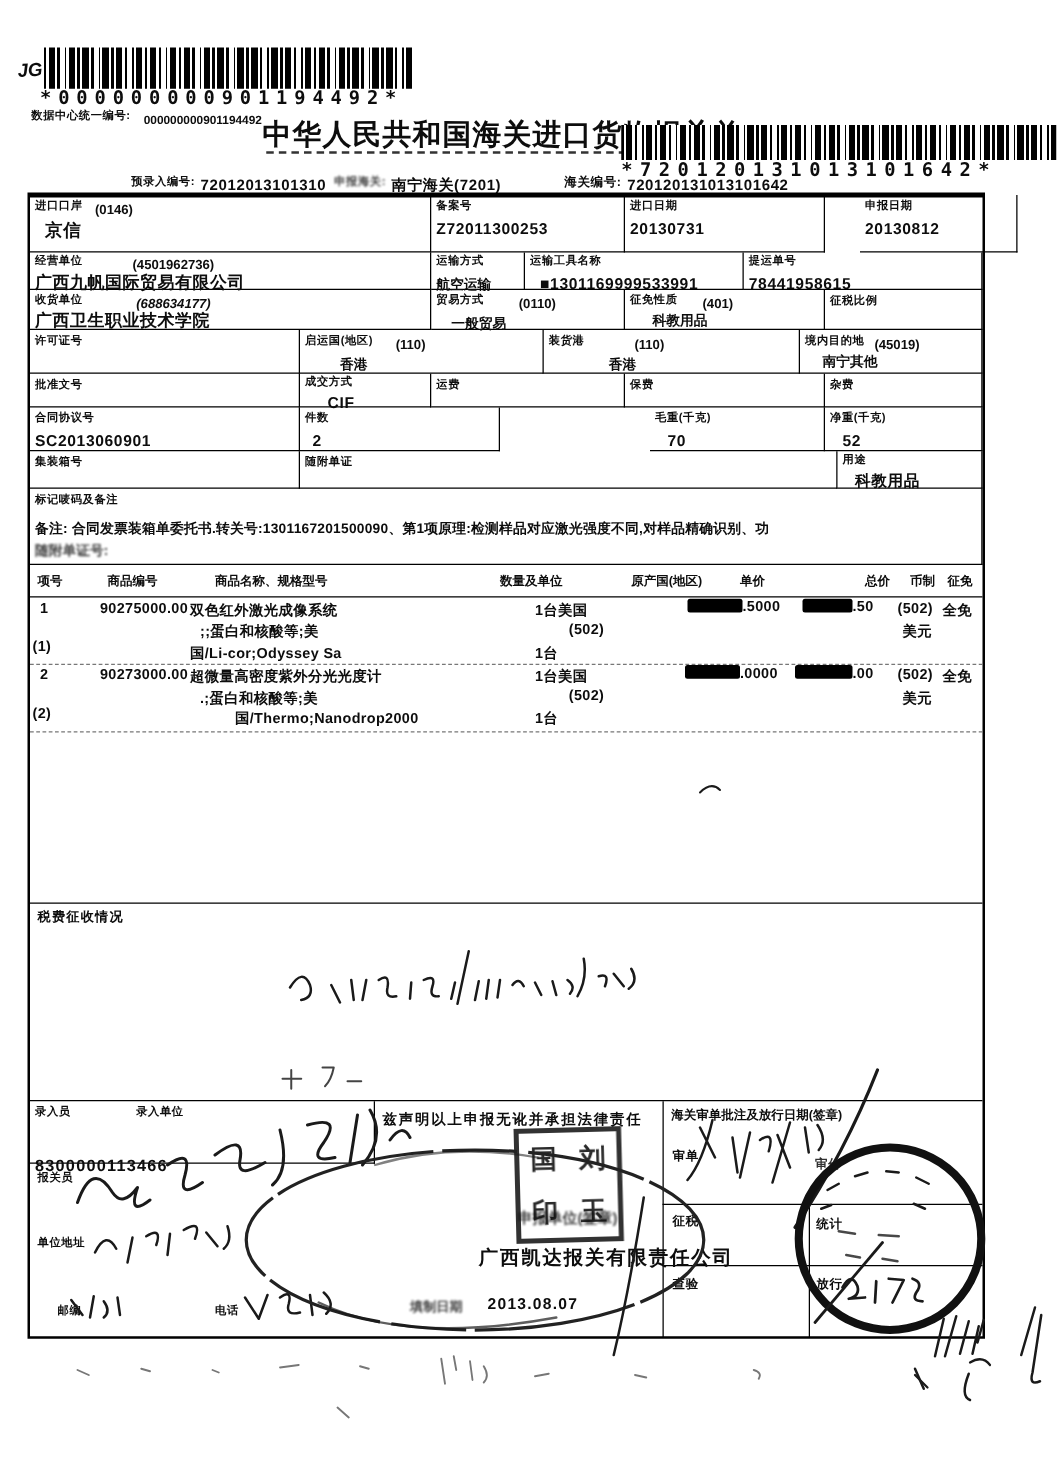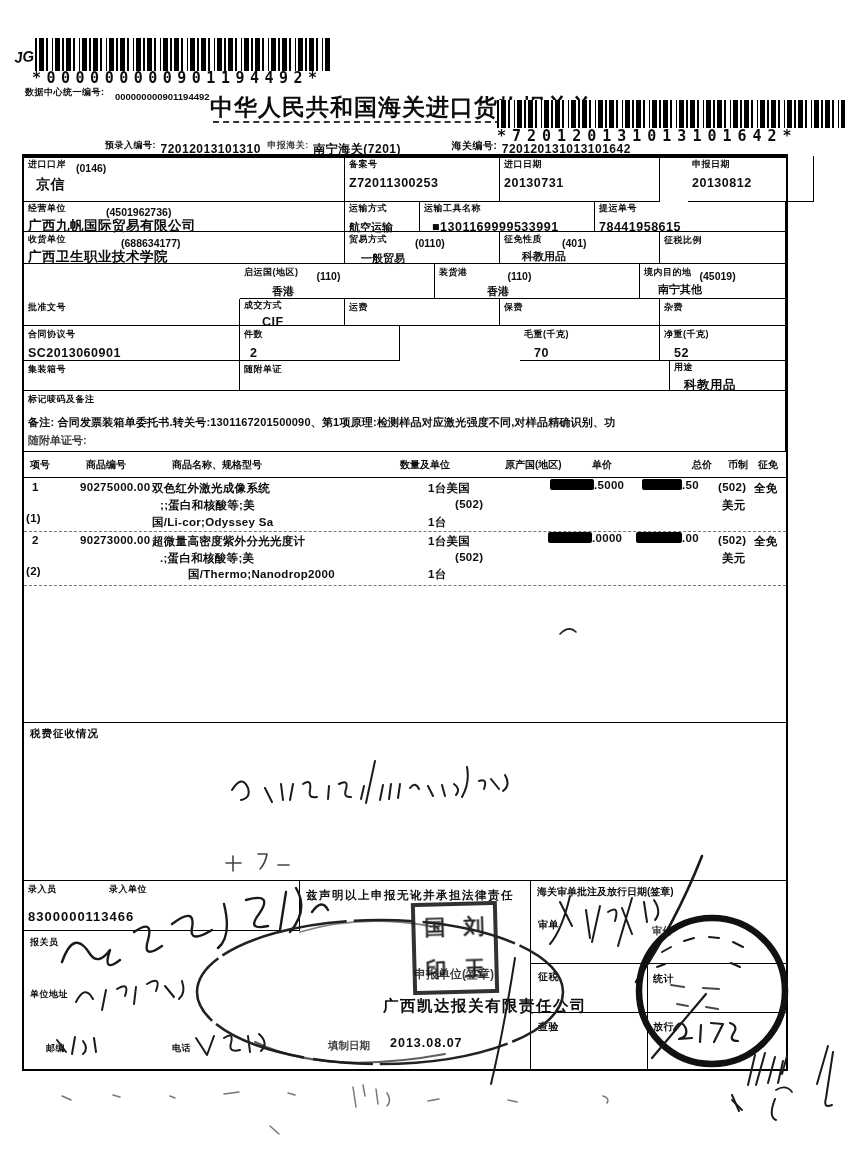--- a/index.html
+++ b/index.html
@@ -90,35 +90,38 @@
   <div class="cell" style="left:420px;top:202px;width:175px;height:30px;padding-top:0;">
     <span class="lbl">运输工具名称</span>
     <div class="val" style="margin-left:8px;">■1301169999533991</div>
   </div>
   <div class="cell" style="left:595px;top:202px;width:191px;height:30px;padding-top:0;">
     <span class="lbl">提运单号</span>
     <div class="val">78441958615</div>
   </div>
 
   <div class="cell" style="left:24px;top:232px;width:321px;height:32px;padding-top:1px;">
-    <span class="lbl">收货单位</span><span class="code" style="margin-left:55px;">(688634177)</span>
+    <span class="lbl">收货单位</span><span class="code" style="margin-left:43px;font-style:italic;">(688634177)</span>
     <div class="val" style="font-size:13.5px;margin-top:-2px;">广西卫生职业技术学院</div>
   </div>
   <div class="cell" style="left:345px;top:232px;width:155px;height:32px;padding-top:1px;">
     <span class="lbl">贸易方式</span><span class="code" style="margin-left:28px;">(0110)</span>
     <div class="val2" style="margin-left:12px;">一般贸易</div>
   </div>
   <div class="cell" style="left:500px;top:232px;width:160px;height:32px;padding-top:1px;">
     <span class="lbl">征免性质</span><span class="code" style="margin-left:20px;">(401)</span>
     <div class="val2" style="margin-left:18px;margin-top:-2px;">科教用品</div>
   </div>
   <div class="cell" style="left:660px;top:232px;width:126px;height:32px;">
     <span class="lbl">征税比例</span>
   </div>
 
+  <div class="cell" style="left:24px;top:264px;width:216px;height:35px;">
+    <span class="lbl">许可证号</span>
+  </div>
   <div class="cell" style="left:240px;top:264px;width:195px;height:35px;">
     <span class="lbl">启运国(地区)</span><span class="code" style="margin-left:18px;">(110)</span>
     <div class="val2" style="margin-left:28px;">香港</div>
   </div>
   <div class="cell" style="left:435px;top:264px;width:205px;height:35px;">
     <span class="lbl">装货港</span><span class="code" style="margin-left:40px;">(110)</span>
     <div class="val2" style="margin-left:48px;">香港</div>
   </div>
   <div class="cell" style="left:640px;top:264px;width:146px;height:35px;">
     <span class="lbl">境内目的地</span><span class="code" style="margin-left:8px;">(45019)</span>
@@ -221,21 +224,21 @@
 
   <div class="sep" style="top:585px;"></div>
 
   <div class="hline" style="left:24px;top:722px;width:762px;"></div>
   <span class="abs" style="left:30px;top:727px;font-size:10.5px;font-weight:700;letter-spacing:1px;">税费征收情况</span>
   <div class="hline" style="left:24px;top:880px;width:762px;"></div>
 
   <div class="cell" style="left:24px;top:881px;width:276px;height:50px;">
     <span class="lbl">录入员</span>
     <span class="lbl" style="margin-left:48px;">录入单位</span>
-    <div style="font-size:13px;font-weight:700;letter-spacing:1px;margin-top:8px;">8300000113466</div>
+    <div style="font-size:13px;font-weight:700;letter-spacing:1px;margin-top:24px;">8300000113466</div>
   </div>
 
   <span class="abs" style="left:306px;top:888px;font-size:11.5px;font-weight:700;letter-spacing:1.5px;">兹声明以上申报无讹并承担法律责任</span>
 
   <div class="vline" style="left:530px;top:881px;height:189px;"></div>
   <span class="abs" style="left:537px;top:885px;font-size:10px;font-weight:700;">海关审单批注及放行日期(签章)</span>
   <div class="hline" style="left:530px;top:963px;width:256px;"></div>
   <div class="hline" style="left:530px;top:1012px;width:256px;"></div>
   <div class="vline" style="left:647px;top:963px;height:107px;"></div>
   <span class="abs lbl" style="left:538px;top:918px;font-size:10px;">审单</span>

